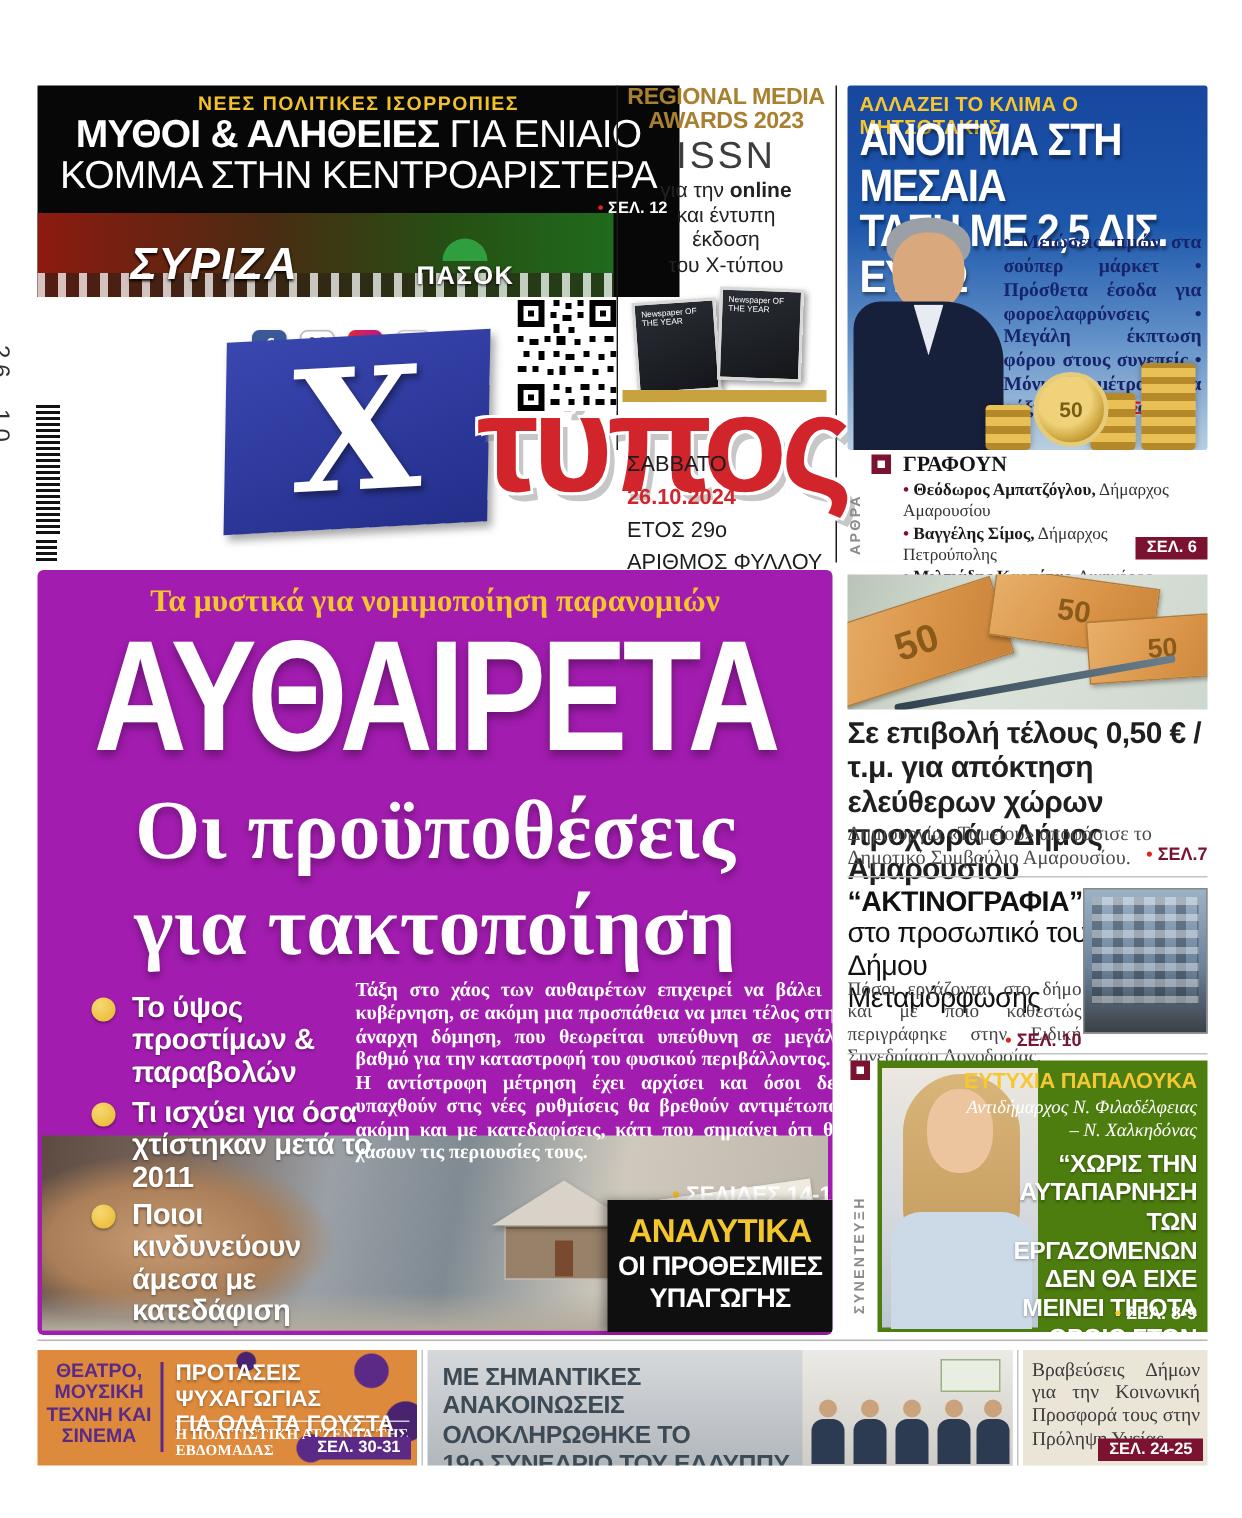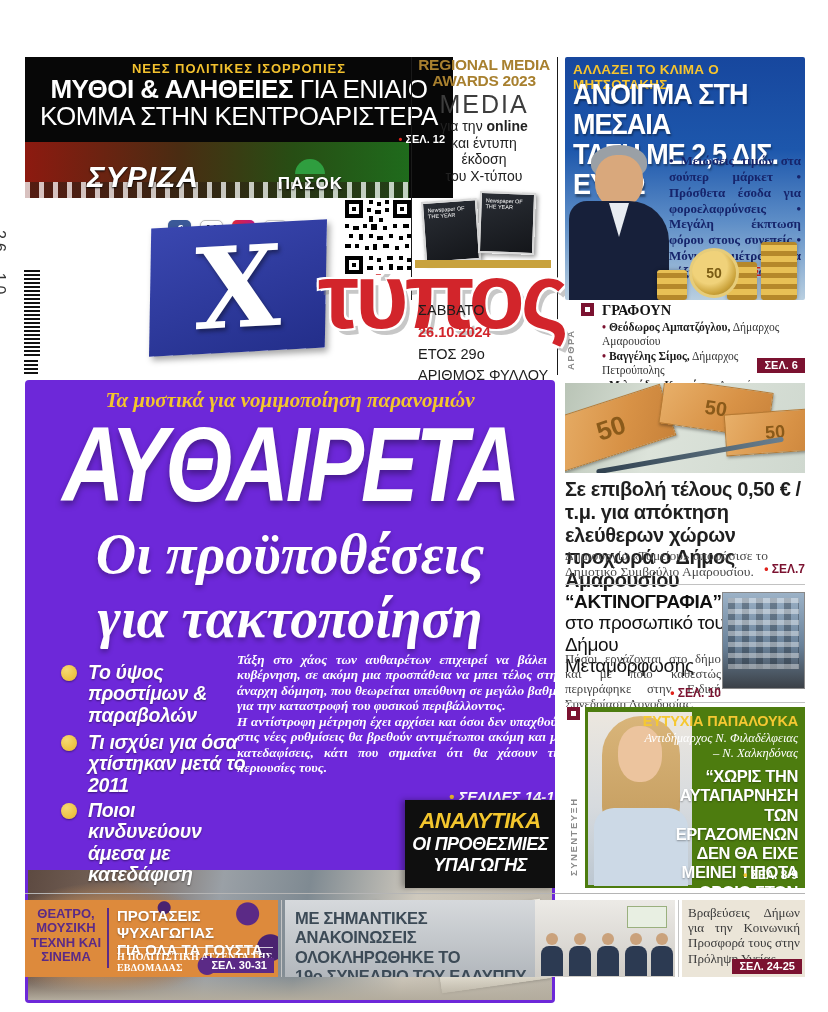--- a/index.html
+++ b/index.html
@@ -95,21 +95,21 @@
   .sq-icon span { display:block; width:5px; height:5px; background:#fff; }
   #gr-icon { left:16px; top:1px; }
   #gr-title { left:37px; top:0; font-family:"Liberation Serif", serif; font-weight:bold; font-size:14.5px; color:#141414; }
   #gr-list { left:37px; top:18px; width:200px; font-family:"Liberation Serif", serif; font-size:11.5px; color:#333; line-height:1.25; }
   #gr-list .dot { color:#7b1230; font-weight:bold; }
   #gr-list .nm { font-weight:bold; color:#1a1a1a; }
   .selbadge { background:#7b1230; color:#fff; font-weight:bold; font-size:11px; padding:1px 7px 2px; display:inline-block; }
   #gr-ref { right:0; bottom:2px; }
 
   
-  #main-box { left:25px; top:380px; width:530px; height:623px; background:#6d28d9; border-radius:4px; overflow:hidden;font-style:italic; }
+  #main-box { left:25px; top:380px; width:530px; height:510px; background:#a21caf; border-radius:4px; overflow:hidden; }
   #m-kicker { top:8px; width:530px; text-align:center; color:#f3c62d; font-family:"Liberation Serif", serif; font-weight:bold; font-size:21px; }
   #m-head { top:32px; width:530px; text-align:center; color:#fff; font-weight:bold; font-size:86px; letter-spacing:-3px; line-height:1; transform:scaleY(1.22); transform-origin:center top; text-shadow:0 3px 6px rgba(0,0,0,.35); }
   .m-sub { width:530px; text-align:center; color:#fff; font-family:"Liberation Serif", serif; font-weight:bold; font-size:56px; line-height:1; text-shadow:0 3px 5px rgba(0,0,0,.3); }
   #m-sub1 { top:146px; }
   #m-sub2 { top:210px; }
   #m-photo { left:3px; bottom:3px; width:524px; height:130px; border-radius:0 0 3px 3px;
       background:linear-gradient(100deg,#5d4a41 0%,#7a675c 18%,#9aa0a6 36%,#7f8a92 52%,#cfc9bd 72%,#bdb7ab 100%); }
   #m-hands { position:absolute; left:0; top:10px; width:200px; height:110px;
       background:radial-gradient(ellipse at 40% 55%, #c79c74 0%, #a97e58 45%, rgba(0,0,0,0) 68%); }
   #m-desk { position:absolute; left:0; bottom:0; width:100%; height:26px; background:linear-gradient(0deg,#b3ac9d,rgba(179,172,157,0)); }
@@ -216,21 +216,21 @@
       </div>
     </div>
     <div class="abs" id="tl-ref"><span class="reddot">•</span> <span>ΣΕΛ. 12</span></div>
   </div>
 
   <div class="abs" id="vline-awards"></div>
   <div class="abs" id="vline-mid"></div>
   <div class="abs" id="awards">
     <div class="aw-title">REGIONAL MEDIA</div>
     <div class="aw-title">AWARDS 2023</div>
-    <div class="aw-metal">MEDIA</div>
+    <div class="aw-metal">ISSN</div>
     <div class="aw-desc"><span>για την </span><span class="b">online</span></div>
     <div class="aw-desc">και έντυπη</div>
     <div class="aw-desc">έκδοση</div>
     <div class="aw-desc">του Χ-τύπου</div>
     <div id="aw-plaques">
       <div class="plaque" id="plq1">Newspaper OF THE YEAR</div>
       <div class="plaque" id="plq2">Newspaper OF THE YEAR</div>
       <div id="aw-shelf"></div>
     </div>
   </div>

